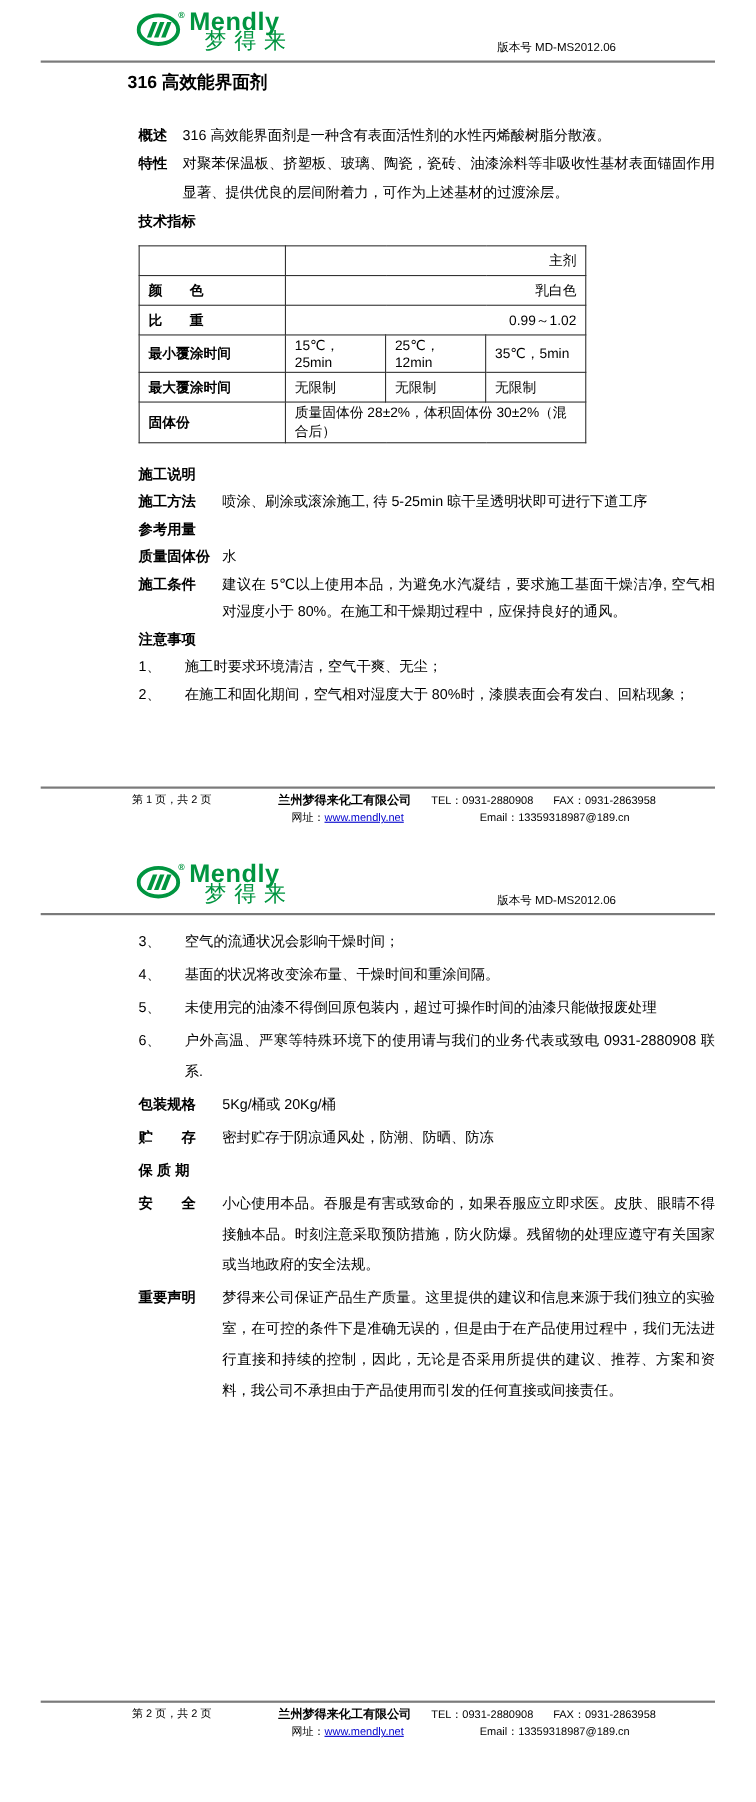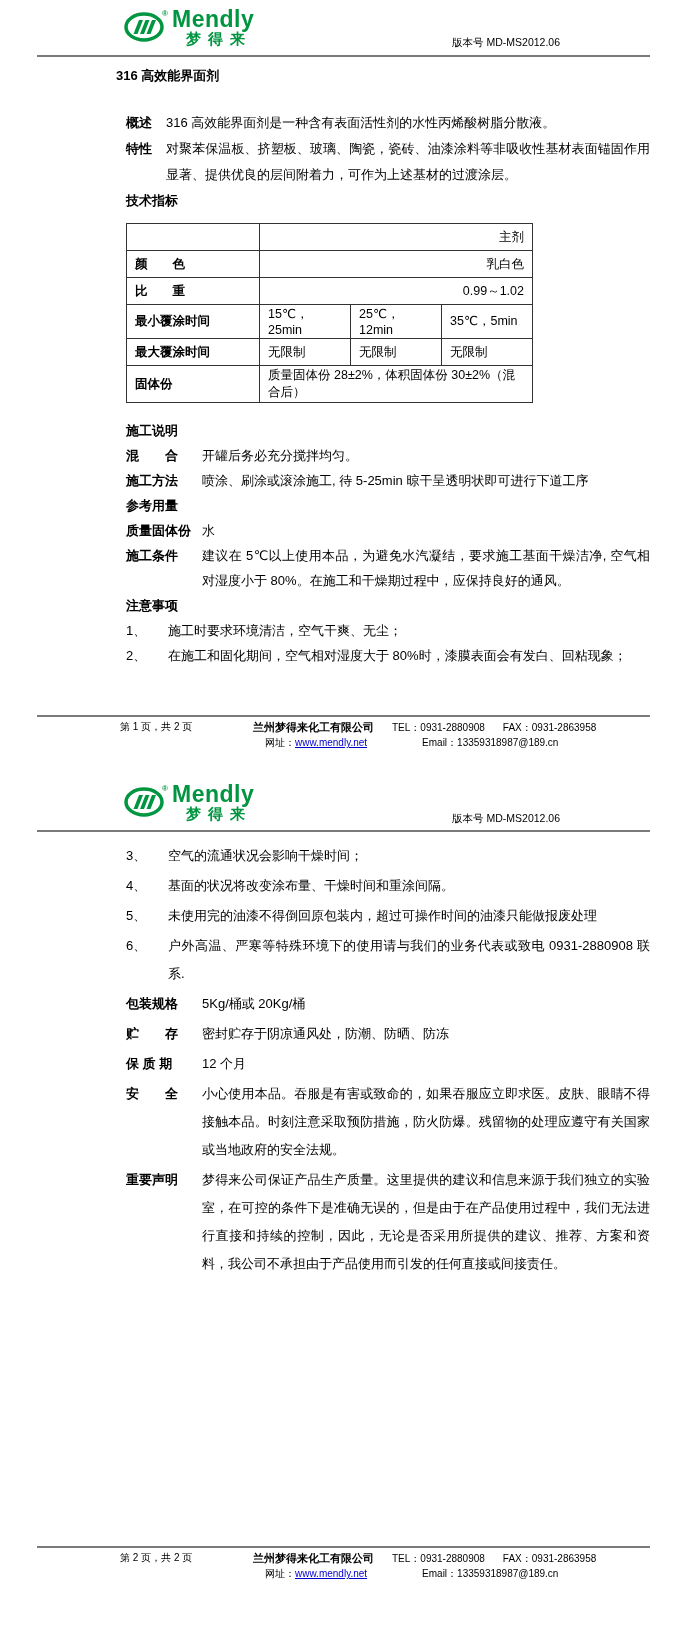--- a/index.html
+++ b/index.html
@@ -10,33 +10,33 @@
 
   
   .logo{position:absolute;left:124px;display:flex;align-items:flex-start;}
   .page1 .logo{top:8px;}
   .page2 .logo{top:13px;}
   .mark-ellipse{fill:#fff;stroke:var(--brand,#009540);}
   .mark-bar{fill:var(--brand,#009540);}
   .mark-r{fill:var(--brand,#009540);font-size:8px;font-weight:bold;}
   .logo-text{margin-left:2px;}
   .wordmark{color:var(--brand,#009540);font-weight:bold;font-size:23px;line-height:22px;letter-spacing:0.5px;}
-  .logo-cn{color:var(--brand,#009540);font-weight:bold;font-size:15px;line-height:17px;letter-spacing:7px;margin-left:14px;}
+  .logo-cn{color:var(--brand,#009540);font-weight:normal;font-size:20px;line-height:17px;letter-spacing:7px;margin-left:14px;}
   .version{position:absolute;right:127px;font-size:10.5px;}
   .page1 .version{top:36px;}
   .page2 .version{top:42px;}
   .rule{position:absolute;left:37px;right:37px;border-top:2px solid var(--rule,#7a7a7a);}
   .page1 .rule{top:55px;}
   .page2 .rule{top:60px;}
 
   
   .content{margin-left:126px;margin-right:37px;font-size:13px;}
   .page1 .content{padding-top:62px;}
   .page2 .content{padding-top:72px;}
-  .title{font-size:13px;font-weight:bold;margin:0 0 20px -10px;line-height:28px;}
+  .title{font-size:16px;font-weight:bold;margin:0 0 20px -10px;line-height:28px;}
   .row{display:flex;}
   .sectA .row{line-height:26px;}
   .row .lbl{font-weight:bold;flex:0 0 40px;}
   .row.wide .lbl{flex:0 0 76px;}
   .row .val{flex:1;text-align:justify;}
   h3{font-size:13px;margin:0;line-height:26px;}
   .lower h3,.lower .row{line-height:25px;}
   .note{display:flex;line-height:25px;}
   .note .num{flex:0 0 42px;}
   .note .ntext{flex:1;text-align:justify;}
@@ -49,21 +49,21 @@
 
   
   .footer{position:absolute;left:37px;right:37px;border-top:2px solid var(--rule,#7a7a7a);display:flex;padding-top:3px;font-size:10px;}
   .page1 .footer{top:715px;}
   .page2 .footer{top:776px;}
   .pageno{margin-left:83px;width:118px;flex:none;}
   .finfo{margin-left:15px;}
   .fl1 span + span{margin-left:18px;}
   .fl1 .company{font-weight:bold;font-size:11px;}
   .fl2{margin-left:12px;margin-top:1px;}
-  .fl2 .fcell + .fcell{margin-left:16px;padding-left:39px;}
+  .fl2 .fcell + .fcell{margin-left:30px;padding-left:39px;}
   .link{color:var(--link,#0000cc);text-decoration:underline;cursor:pointer;margin-top:21px;}
 </style>
 </head>
 <body>
 
 <section class="page page1">
   <div class="logo">
     <svg width="46" height="36" viewBox="0 0 46 36">
       <ellipse class="mark-ellipse" cx="20" cy="19" rx="18" ry="13" stroke-width="3.5"></ellipse>
       <path class="mark-bar" d="M9.5 26 L15 12 L19 12 L13.5 26 Z"></path>
@@ -123,24 +123,20 @@
       <tr>
         <td class="c1">固体份</td>
         <td colspan="3">质量固体份 28±2%，体积固体份 30±2%（混合后）</td>
       </tr>
     </tbody>
       </table>
 
     <div class="lower">
       <h3>施工说明</h3>
       <div class="row wide">
-        <span class="lbl">混　　合</span>
-        <span class="val">开罐后务必充分搅拌均匀。</span>
-      </div>
-      <div class="row wide">
         <span class="lbl">施工方法</span>
         <span class="val">喷涂、刷涂或滚涂施工, 待 5-25min 晾干呈透明状即可进行下道工序</span>
       </div>
       <div class="row wide">
         <span class="lbl">参考用量</span>
       </div>
       <div class="row wide">
         <span class="lbl">质量固体份</span>
         <span class="val">水</span>
       </div>
@@ -210,21 +206,20 @@
     <div class="row wide">
       <span class="lbl">包装规格</span>
       <span class="val">5Kg/桶或 20Kg/桶</span>
     </div>
     <div class="row wide">
       <span class="lbl">贮　　存</span>
       <span class="val">密封贮存于阴凉通风处，防潮、防晒、防冻</span>
     </div>
     <div class="row wide">
       <span class="lbl">保 质 期</span>
-      <span class="val">12 个月</span>
     </div>
     <div class="row wide">
       <span class="lbl">安　　全</span>
       <span class="val">小心使用本品。吞服是有害或致命的，如果吞服应立即求医。皮肤、眼睛不得接触本品。时刻注意采取预防措施，防火防爆。残留物的处理应遵守有关国家或当地政府的安全法规。</span>
     </div>
     <div class="row wide">
       <span class="lbl">重要声明</span>
       <span class="val">梦得来公司保证产品生产质量。这里提供的建议和信息来源于我们独立的实验室，在可控的条件下是准确无误的，但是由于在产品使用过程中，我们无法进行直接和持续的控制，因此，无论是否采用所提供的建议、推荐、方案和资料，我公司不承担由于产品使用而引发的任何直接或间接责任。</span>
     </div>
   </div>

